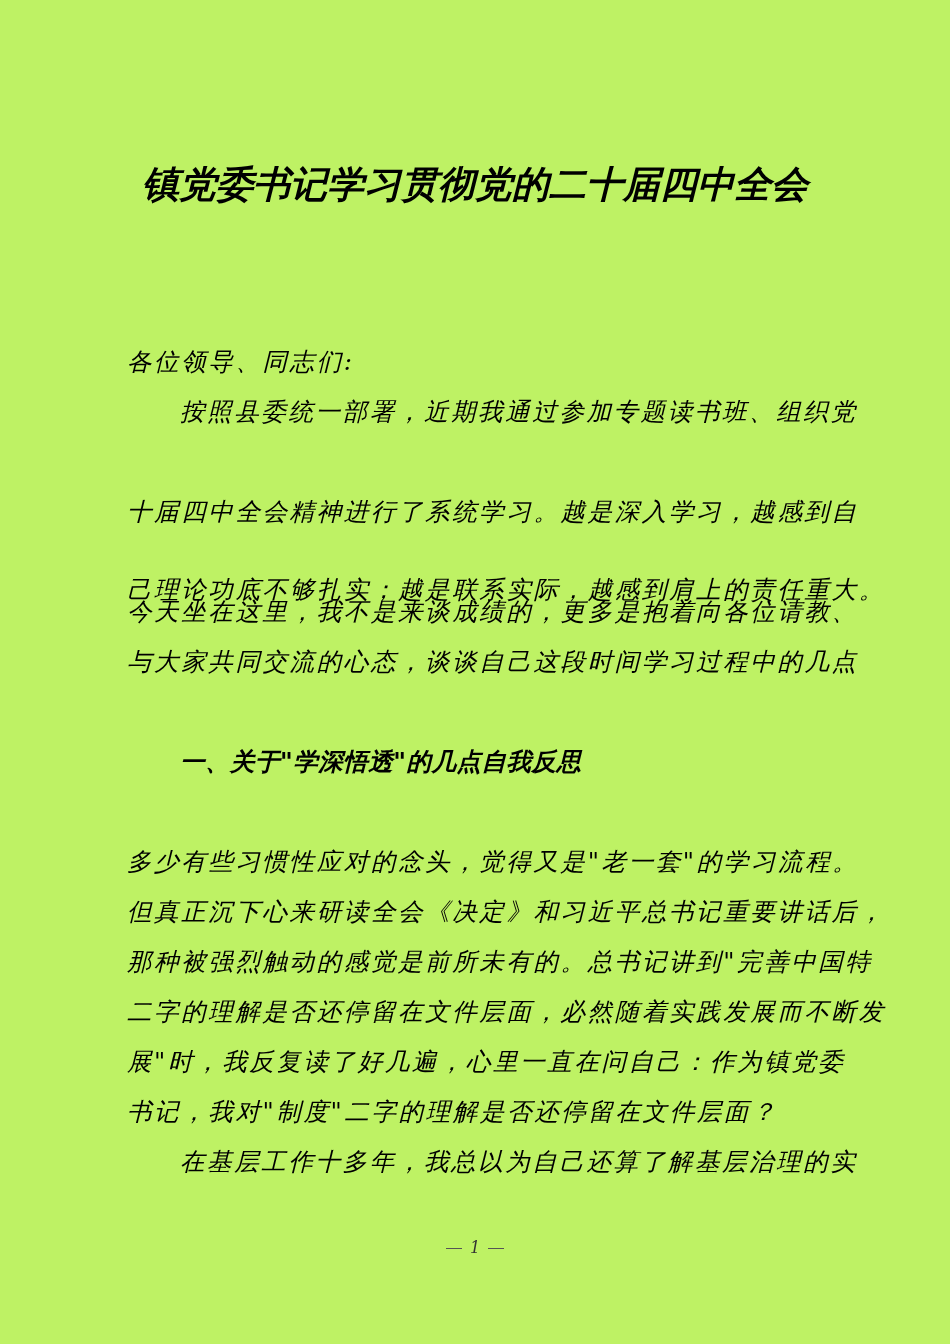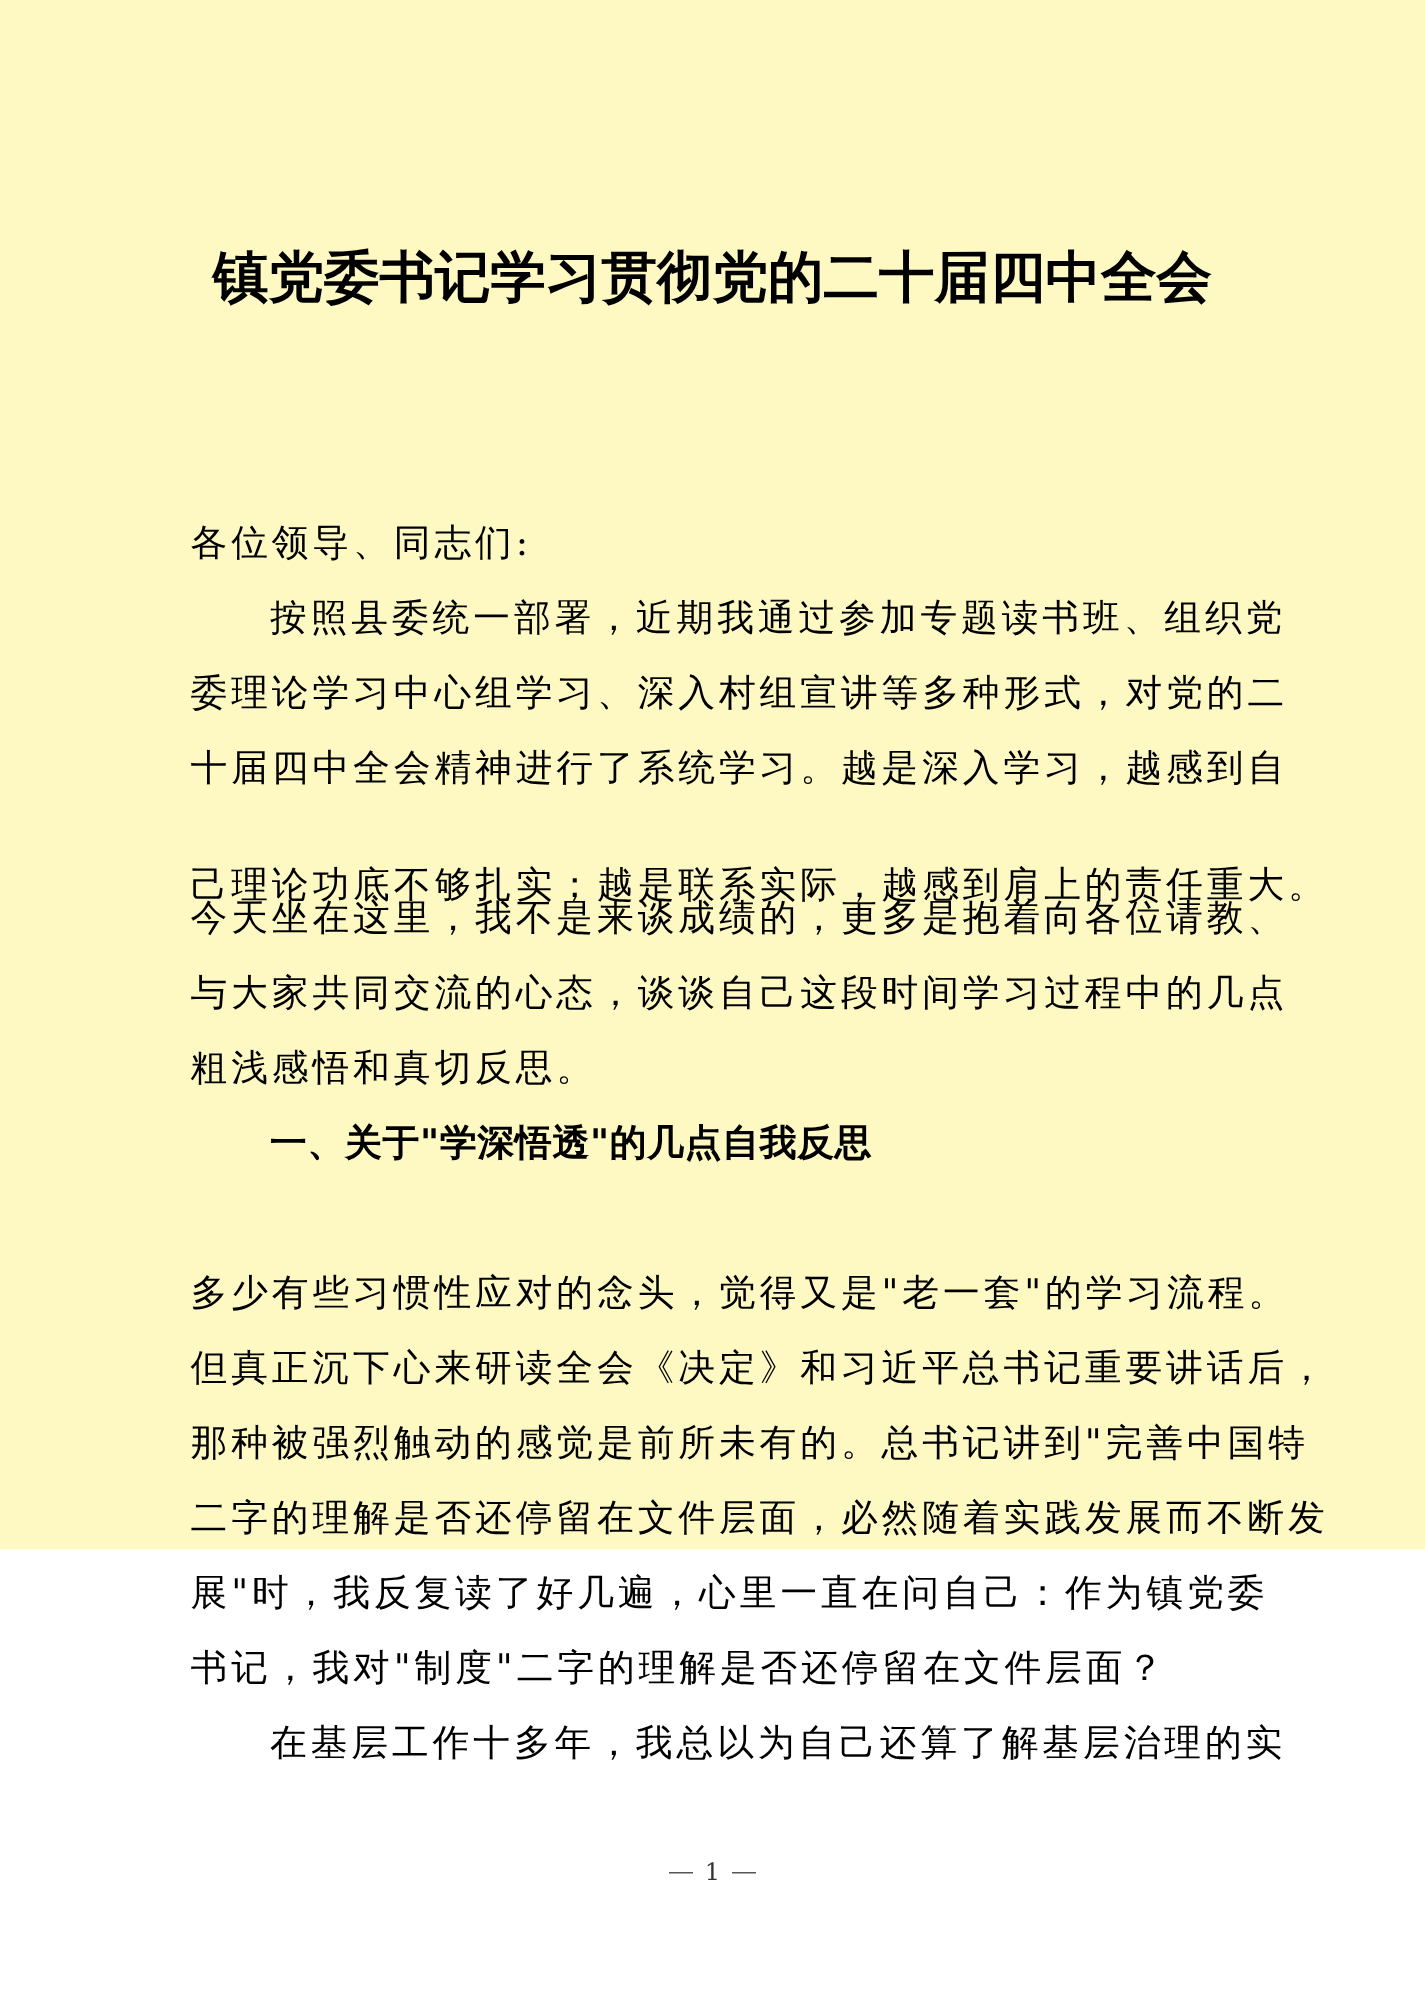--- a/index.html
+++ b/index.html
@@ -1,18 +1,18 @@
 <!DOCTYPE html>
 <html><head>
 <meta charset="utf-8">
 <style>
   html, body { margin: 0; padding: 0; background: #ffffff; }
   body { width: 950px; height: 1344px; position: relative; overflow: hidden;
          font-family: "DejaVu Serif", "Liberation Serif", serif; color: #000; }
-  .page { position: absolute; left: 0; top: 0; width: 950px; height: 1033px; background: #fef9c3; }
+  .page { position: absolute; left: 0; top: 0; width: 950px; height: 1344px; background: #bef264; font-style: italic; }
   .title { position: absolute; left: 0; width: 950px; text-align: center;
            font-family: "DejaVu Sans", "Liberation Sans", sans-serif; font-weight: bold;
            font-size: 37px; letter-spacing: 0px; line-height: 50px; }
   .title.l1 { top: 160px; }
   .title.l2 { top: 212px; }
   .line { position: absolute; left: 127px; width: 720px; white-space: nowrap;
           font-size: 24.5px; line-height: 30px; letter-spacing: 2.6px; }
   .line.indent { left: 180px; }
   .heading { font-family: "DejaVu Sans", "Liberation Sans", sans-serif; font-weight: bold; letter-spacing: 0.5px; }
   .footer { position: absolute; left: 0; width: 950px; top: 1238px; text-align: center;
@@ -21,26 +21,24 @@
 </style>
 </head>
 <body>
 
 <div class="page">
   <div class="title l1">镇党委书记学习贯彻党的二十届四中全会</div>
 
   <div class="line indent" style="top:397px">按照县委统一部署，近期我通过参加专题读书班、组织党</div>
 
   <div class="line" style="top:347px">各位领导、同志们:</div>
-  <div class="line" style="top:447px">委理论学习中心组学习、深入村组宣讲等多种形式，对党的二</div>
   <div class="line" style="top:497px">十届四中全会精神进行了系统学习。越是深入学习，越感到自</div>
   <div class="line" style="top:575px">己理论功底不够扎实；越是联系实际，越感到肩上的责任重大。</div>
   <div class="line" style="top:647px">与大家共同交流的心态，谈谈自己这段时间学习过程中的几点</div>
   <div class="line" style="top:597px">今天坐在这里，我不是来谈成绩的，更多是抱着向各位请教、</div>
-  <div class="line" style="top:697px">粗浅感悟和真切反思。</div>
 
   <div class="line indent heading" style="top:747px">一、关于"学深悟透"的几点自我反思</div>
 
   <div class="line" style="top:847px">多少有些习惯性应对的念头，觉得又是"老一套"的学习流程。</div>
   <div class="line" style="top:897px">但真正沉下心来研读全会《决定》和习近平总书记重要讲话后，</div>
   <div class="line" style="top:947px">那种被强烈触动的感觉是前所未有的。总书记讲到"完善中国特</div>
   <div class="line" style="top:997px">二字的理解是否还停留在文件层面，必然随着实践发展而不断发</div>
   <div class="line" style="top:1047px">展"时，我反复读了好几遍，心里一直在问自己：作为镇党委</div>
   <div class="line" style="top:1097px">书记，我对"制度"二字的理解是否还停留在文件层面？</div>
   <div class="line indent" style="top:1147px">在基层工作十多年，我总以为自己还算了解基层治理的实</div>

